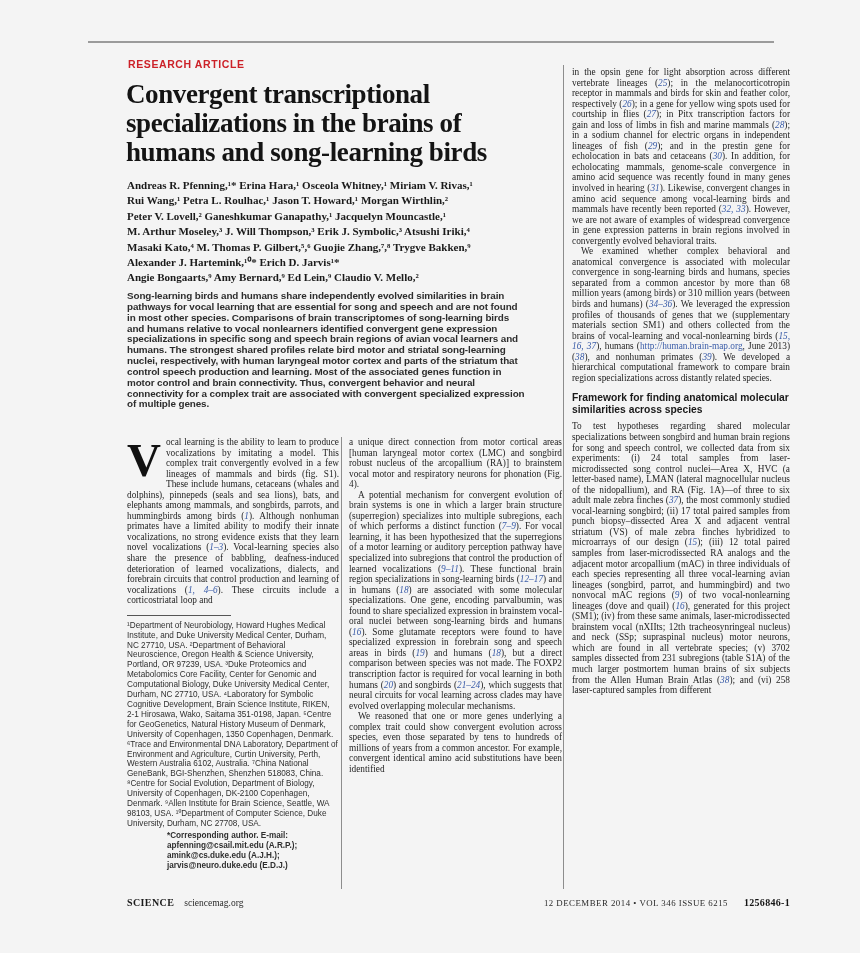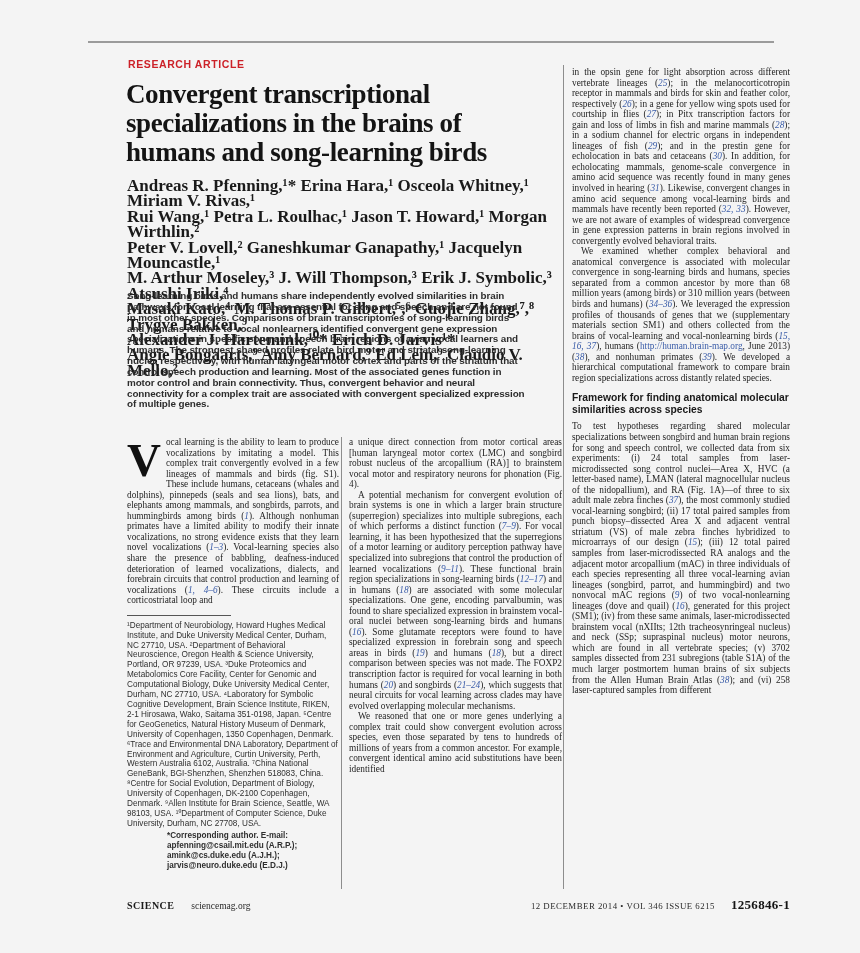--- a/index.html
+++ b/index.html
@@ -16,21 +16,21 @@
     font-family:Liberation Sans, sans-serif; font-weight:bold;
     font-size:10.5px; letter-spacing:0.6px; color:var(--accent);
   }
   .title {
     position:absolute; left:126px; top:80px; width:415px;
     font-family:"Liberation Serif", serif; font-weight:bold;
     font-size:27px; line-height:29px; letter-spacing:-0.4px; color:#141414;
   }
   .authors {
     position:absolute; left:127px; top:178px; width:425px;
-    font-weight:bold; font-size:17px; line-height:15.4px; color:#1a1a1a;
+    font-weight:bold; font-size:11px; line-height:15.4px; color:#1a1a1a;
   }
   .abstract {
     position:absolute; left:127px; top:291px; width:400px;
     font-family:"Liberation Sans", sans-serif; font-weight:bold;
     font-size:9.9px; line-height:10.85px; letter-spacing:-0.1px; color:#2d2d2d;
   }
 
   .col { position:absolute; top:437px; text-align:justify; font-size:9.3px; line-height:10.55px; color:#1e1e1e; }
   .col p { margin:0; }
   .col p.indent { text-indent:9px; }
@@ -58,26 +58,26 @@
   }
 
   .divider { position:absolute; width:1px; background:#8d8d8d; }
   #divider-left-mid  { left:341px; top:437px; height:452px; }
   #divider-mid-right { left:563px; top:65px;  height:824px; }
 
   .footer {
     position:absolute; left:127px; right:70px; top:897px;
     display:flex; justify-content:space-between; align-items:baseline;
   }
-  .footer-left { display:flex; gap:17px; align-items:baseline; }
+  .footer-left { display:flex; gap:10px; align-items:baseline; }
   .journal { font-weight:bold; font-size:10px; letter-spacing:0.4px; color:#1b1b1b; }
   .site { font-size:9.5px; color:#2a2a2a; }
   .footer-right { display:flex; gap:16px; align-items:baseline; }
   .issue { font-size:8.8px; letter-spacing:0.5px; color:#2a2a2a; }
-  .pageid { font-weight:bold; font-size:13px; letter-spacing:0.3px; color:#141414; }
+  .pageid { font-weight:bold; font-size:10px; letter-spacing:0.3px; color:#141414; }
 </style>
 </head>
 <body>
 
 <div class="page">
 
   <div class="rule-top"></div>
 
   <div class="kicker">RESEARCH ARTICLE</div>
 

